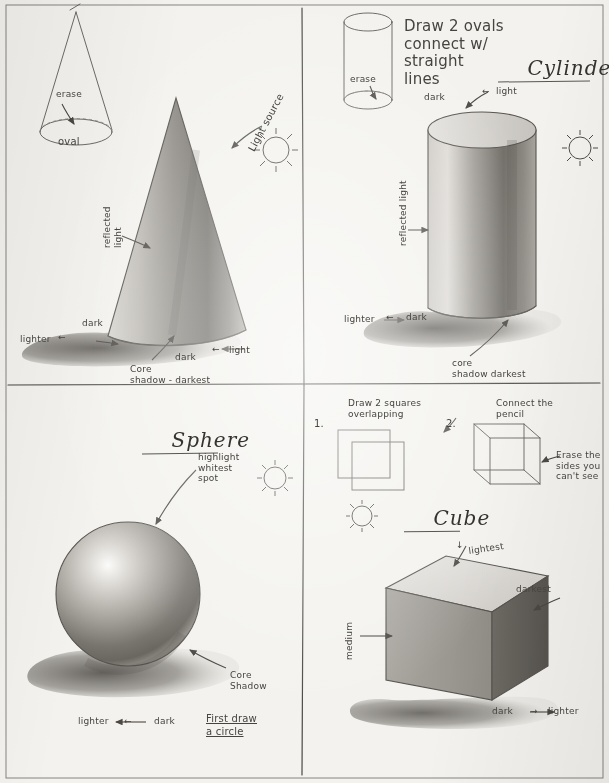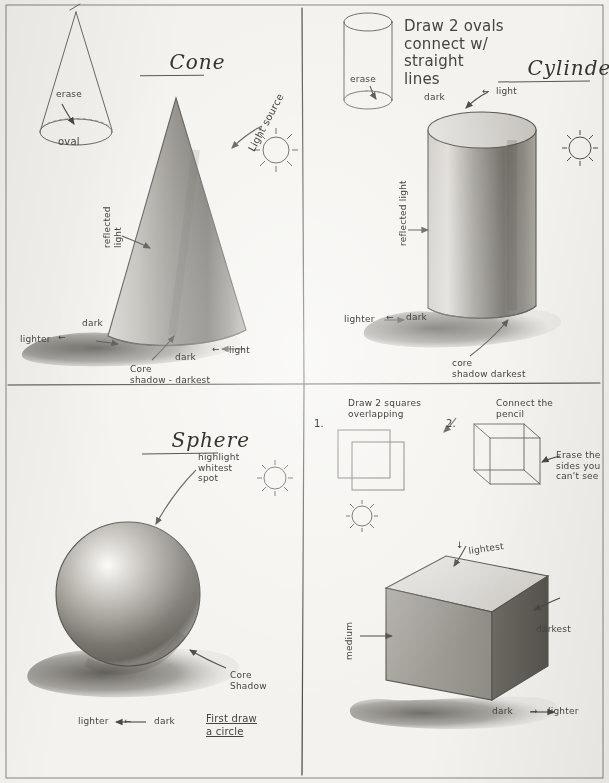--- a/index.html
+++ b/index.html
@@ -288,23 +288,20 @@
     <path class="arrow" d="M466,546 C462,554 458,560 454,566"></path>
     <path class="arrow" d="M560,598 C550,602 542,606 534,610"></path>
     <path class="arrow" d="M360,636 C372,636 382,636 392,636"></path>
     <path class="arrow" d="M530,712 C540,712 548,712 554,712"></path>
     <path class="arrow" d="M456,418 C452,424 448,428 444,432"></path>
     <path class="arrow" d="M560,456 C552,458 546,460 542,462"></path>
   </svg>
 
   <div class="paper-shade"></div>
 
-  <div class="title" style="left:140px; top:26px;">
-    <span>Cone</span><span class="ul" style="width:64px;"></span>
-  </div>
   <div class="hand tiny" style="left:56px; top:89px;">erase</div>
   <div class="hand sm" style="left:58px; top:136px;">oval</div>
   <div class="hand sm rot-60" style="left:246px; top:148px;">Light source</div>
   <div class="hand tiny rot-90" style="left:102px; top:248px;">reflected
 light</div>
   <div class="hand tiny" style="left:20px; top:334px;">lighter</div>
   <div class="hand tiny" style="left:82px; top:318px;">dark</div>
   <div class="hand tiny" style="left:175px; top:352px;">dark</div>
   <div class="hand tiny" style="left:229px; top:345px;">light</div>
   <div class="hand tiny" style="left:130px; top:364px;">Core
@@ -338,31 +335,34 @@
 whitest
 spot</div>
   <div class="hand tiny" style="left:230px; top:670px;">Core
 Shadow</div>
   <div class="hand tiny" style="left:78px; top:716px;">lighter</div>
   <div class="hand tiny" style="left:154px; top:716px;">dark</div>
   <div class="hand sm" style="left:206px; top:712px; line-height:1.3;text-decoration:underline;">First draw
 a circle</div>
   <div class="hand tiny" style="left:124px; top:716px;">←</div>
 
+  <div class="title" style="left:404px; top:482px;">
+    <span>Cube</span><span class="ul" style="width:56px;"></span>
+  </div>
   <div class="hand sm" style="left:314px; top:418px;">1.</div>
   <div class="hand tiny" style="left:348px; top:398px;">Draw 2 squares
 overlapping</div>
   <div class="hand sm" style="left:446px; top:418px;">2.</div>
   <div class="hand tiny" style="left:496px; top:398px;">Connect the
 pencil</div>
   <div class="hand tiny" style="left:548px; top:450px;margin-left:8px;">Erase the
 sides you
 can't see</div>
   <div class="hand tiny rot-8" style="left:468px; top:546px;">lightest</div>
-  <div class="hand tiny" style="left:536px; top:584px;margin-top:40px;">darkest</div>
+  <div class="hand tiny" style="left:516px; top:584px;">darkest</div>
   <div class="hand tiny rot-90" style="left:344px; top:660px;">medium</div>
   <div class="hand tiny" style="left:492px; top:706px;">dark</div>
   <div class="hand tiny" style="left:548px; top:706px;">lighter</div>
   <div class="hand tiny" style="left:456px; top:540px;">↓</div>
   <div class="hand tiny" style="left:530px; top:706px;">→</div>
 
 
 </div>
 
 </body></html>

